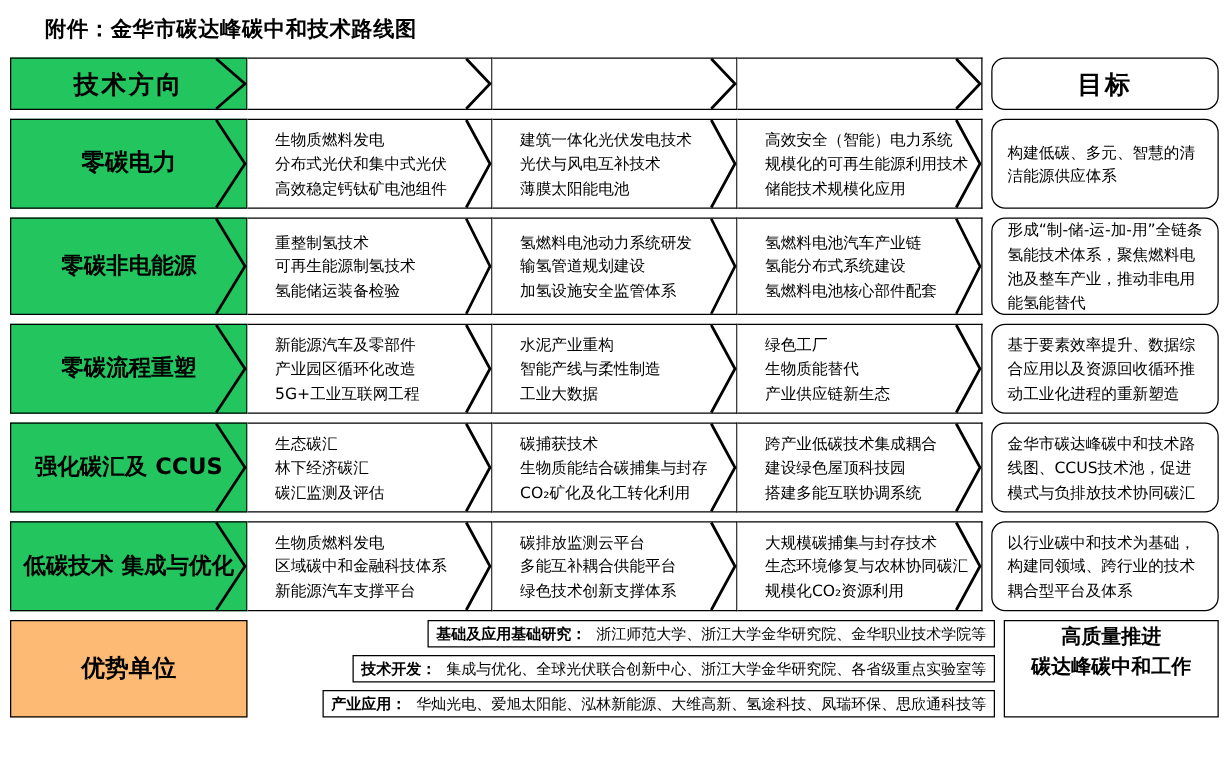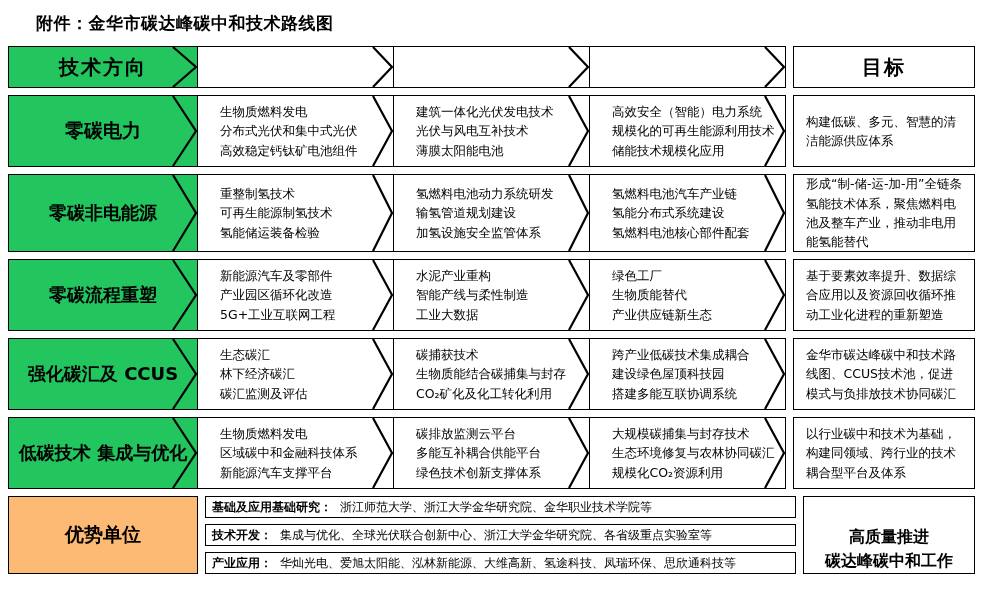--- a/index.html
+++ b/index.html
@@ -68,20 +68,21 @@
     background:#fff;
   }
   .cell.c1{flex:0 0 196px;}
   .cell.c2{flex:0 0 196px;}
   .cell.c3{flex:0 0 196px;}
   .cell.c4{
     flex:1 1 auto;
     border-left:1.6px solid #000;
     margin-left:7px;
     padding-left:12px;
+    border-radius:11px;
   }
   .cell .arrow{
     position:absolute;right:-1px;top:-1px;bottom:-1px;width:22px;pointer-events:none;
   }
   .cell .arrow svg{display:block;width:100%;height:100%;}
   .cell .line{white-space:nowrap;}
 
   .header .cell{
     display:flex;align-items:center;justify-content:center;
     padding:0;
@@ -97,37 +98,38 @@
     flex:0 0 190px;width:190px;
     border:1.6px solid #000;
     display:flex;align-items:center;justify-content:center;
     font-weight:bold;font-size:19px;box-sizing:border-box;
     background:#fdba74;
   }
   .units-mid{
     flex:1 1 auto;
     display:flex;flex-direction:column;justify-content:space-between;
     margin-left:7px;
+    align-items:flex-end;
   }
   .unit-line{
     border:1.6px solid #000;
     box-sizing:border-box;
     height:22px;
     display:flex;align-items:center;
     padding:0 6px;
     font-size:12px;
     white-space:nowrap;
   }
   .unit-line + .unit-line{margin-top:4px;}
   .unit-key{font-weight:bold;margin-right:8px;}
   .units-right{
     flex:0 0 172px;width:172px;
     margin-left:7px;
     border:1.6px solid #000;
-    display:flex;align-items:flex-end;justify-content:center;
+    display:flex;align-items:flex-start;justify-content:center;
     text-align:center;
     font-weight:bold;font-size:16px;line-height:1.5;
     box-sizing:border-box;
     background:#fff;
   }
 </style>
 </head>
 <body>
 
 <div class="page">

